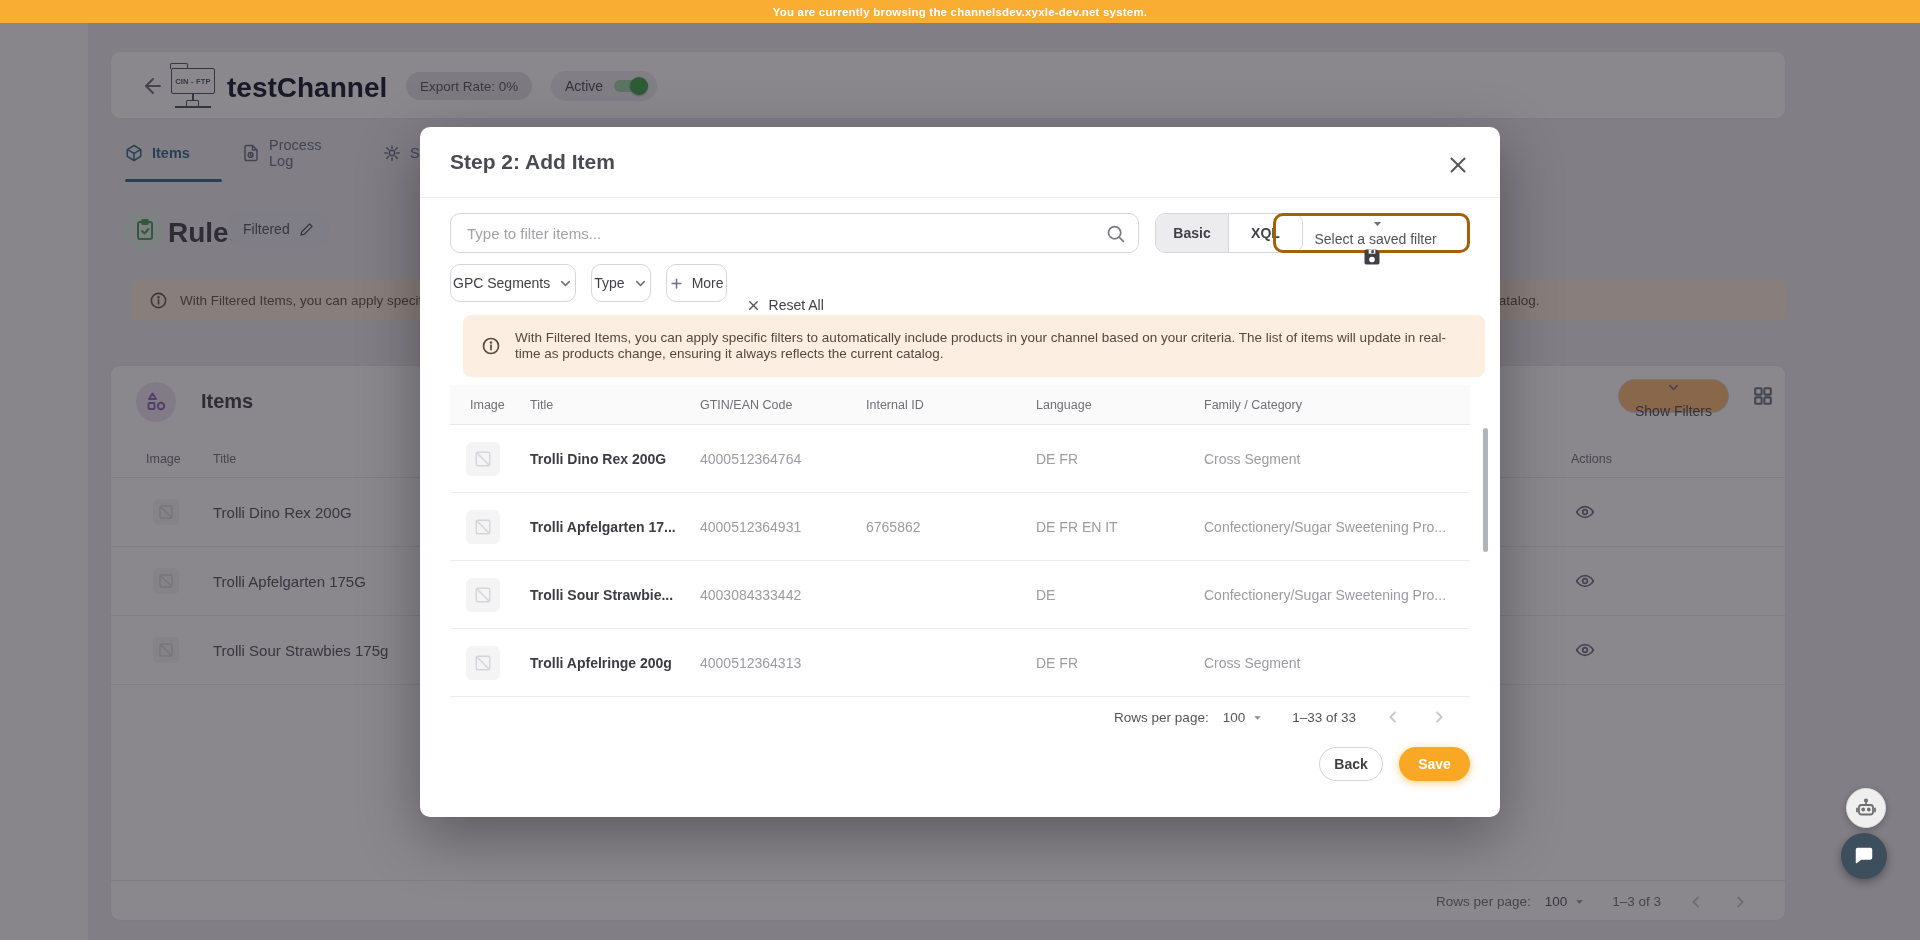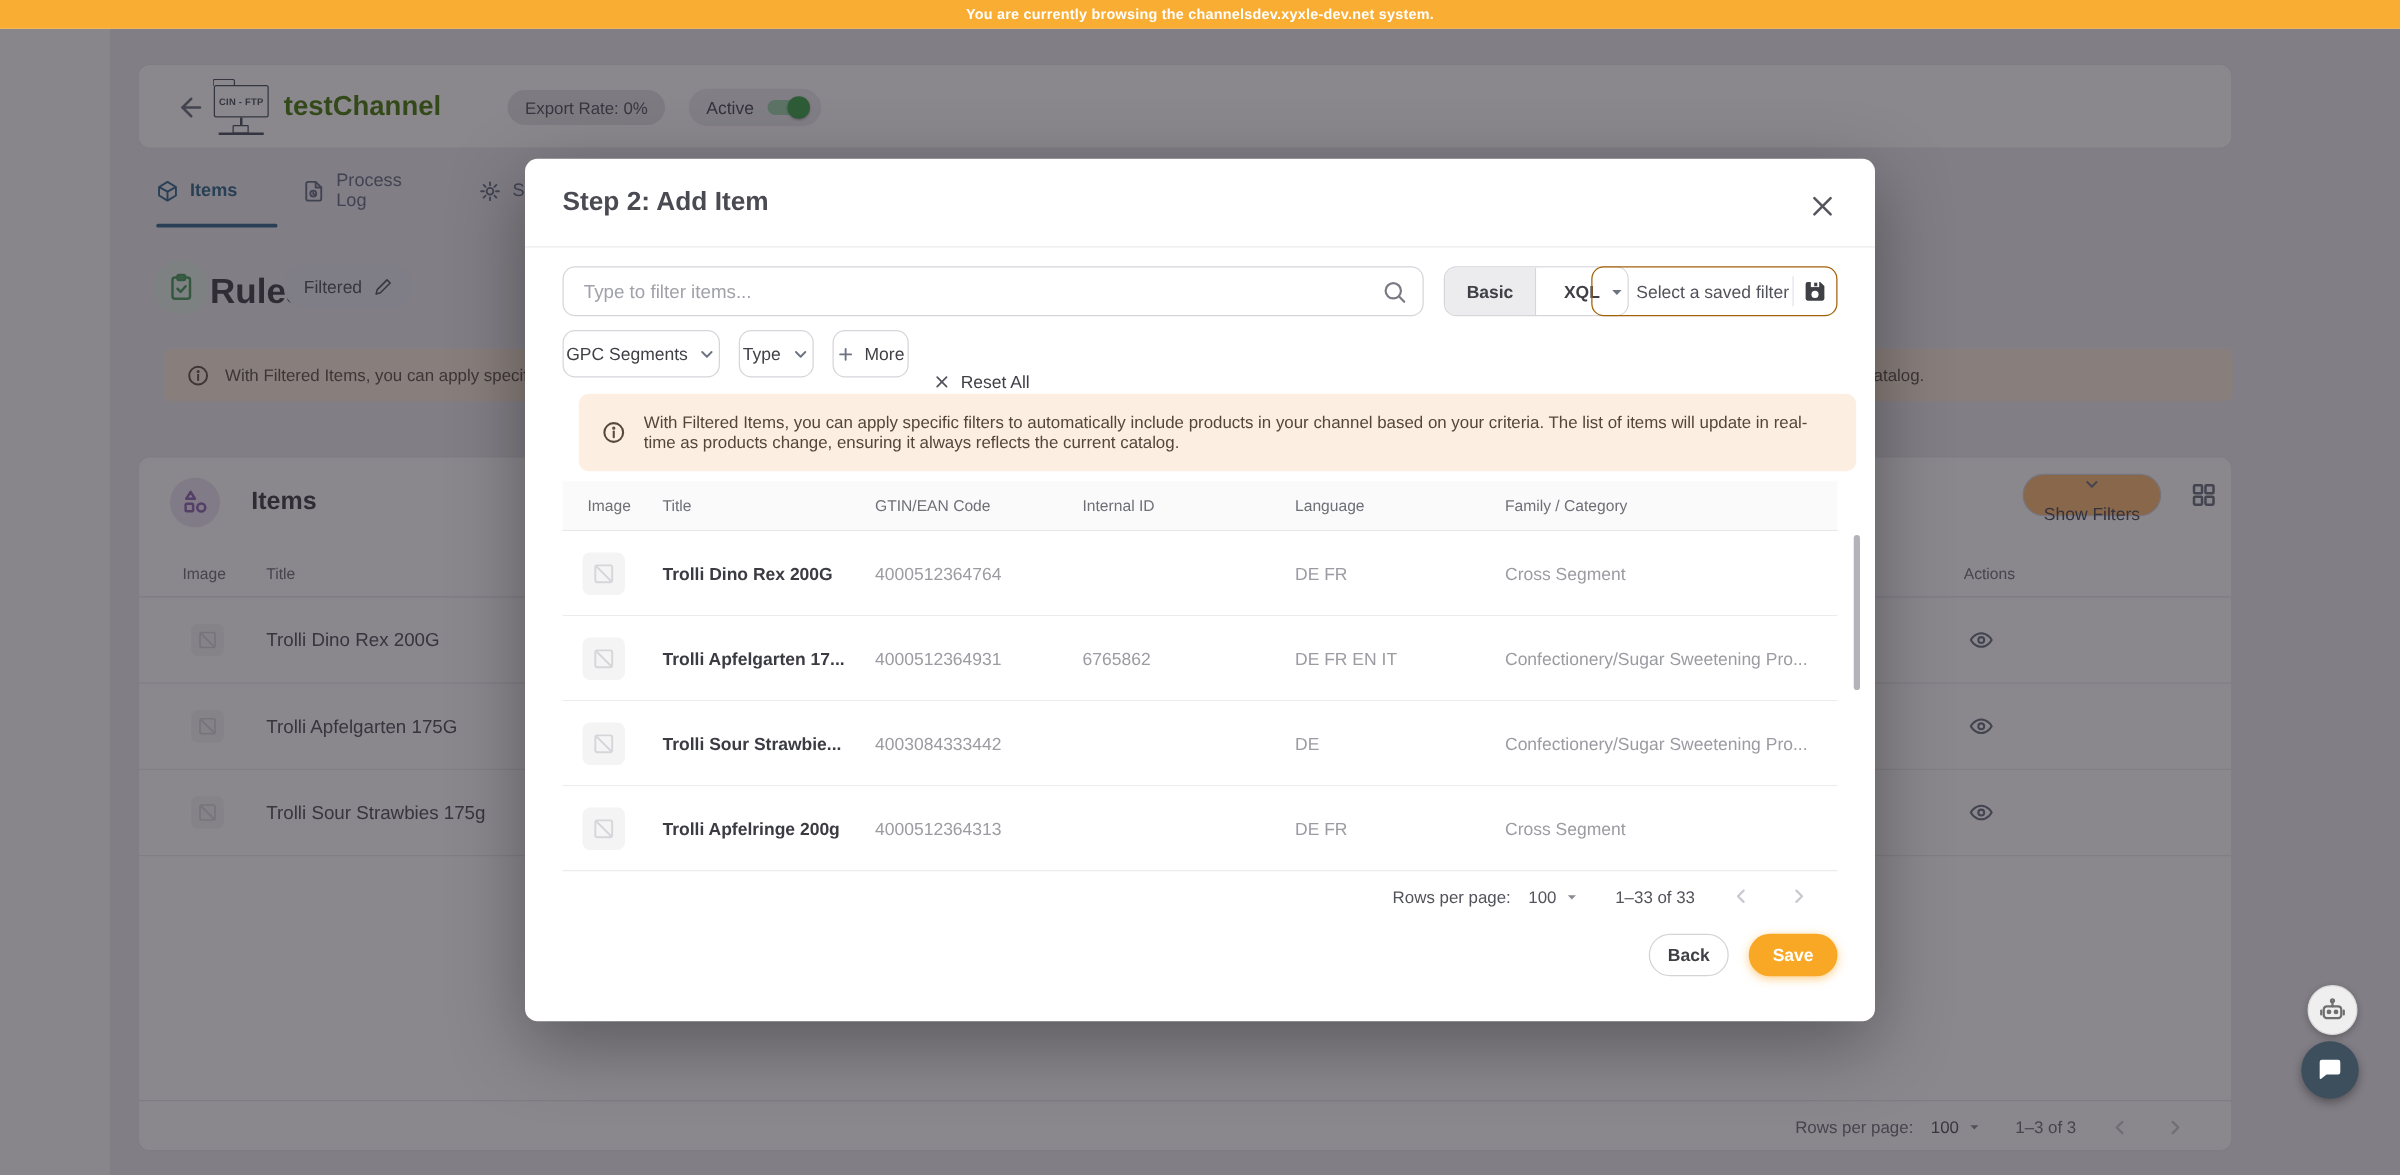--- a/index.html
+++ b/index.html
@@ -20,21 +20,21 @@
     border:1px solid #e8e7ea; border-radius:10px; }
   .back-btn { position:absolute; left:30px; top:22px; width:24px; height:24px; color:#6b7280; cursor:pointer; }
   .ch-icon { position:absolute; left:58px; top:10px; width:48px; height:48px; }
   .ch-folder { position:absolute; left:2px; top:6px; width:44px; height:26px; border:1.6px solid #4a5560; border-radius:2px;
     display:flex; align-items:center; justify-content:center; font-size:7.5px; font-weight:700; color:#4a5560; letter-spacing:.2px; }
   .ch-folder::before { content:""; position:absolute; left:-1.6px; top:-6px; width:16px; height:5px;
     border:1.6px solid #4a5560; border-bottom:none; border-radius:2px 2px 0 0; }
   .ch-stem { position:absolute; left:23px; top:32px; width:1.6px; height:7px; background:#4a5560; }
   .ch-node { position:absolute; left:17px; top:38px; width:13px; height:7px; border:1.6px solid #4a5560; border-radius:1px; background:#fff; }
   .ch-wire { position:absolute; left:6px; top:44px; width:36px; height:1.6px; background:#4a5560; }
-  .hdr-title { position:absolute; left:116px; top:20px; font-size:22px; font-weight:700; color:#4d7c0f; }
+  .hdr-title { position:absolute; left:116px; top:20px; font-size:28px; font-weight:700; color:#0f172a; }
   .chip-export { position:absolute; left:295px; top:20px; height:28px; background:#e3e2e7; border-radius:14px;
     display:flex; align-items:center; padding:0 14px; font-size:13.5px; color:#55555e; font-weight:500; }
   .chip-active { position:absolute; left:440px; top:19px; height:30px; background:#eceaf0; border-radius:15px;
     display:flex; align-items:center; gap:9px; padding:0 9px 0 14px; }
   .chip-active .lbl { font-size:14px; color:#4b4b55; font-weight:500; }
   .switch { position:relative; width:36px; height:20px; cursor:pointer; }
   .switch .track { position:absolute; left:2px; top:4px; width:32px; height:12px; background:#9fd3ac; border-radius:7px; }
   .switch .knob { position:absolute; right:0; top:1px; width:18px; height:18px; background:#3fa34d; border-radius:50%;
     box-shadow:0 1px 2px rgba(0,0,0,.3); }
 
@@ -103,22 +103,22 @@
     font-size:15px; color:#3f3f46; font-family:inherit; background:transparent; }
   .m-search input::placeholder { color:#a1a1aa; }
   .m-search .sicon { position:absolute; right:12px; top:9px; width:21px; height:21px; color:#7a7a85; cursor:pointer; }
 
   .m-modes { position:absolute; left:735px; top:86px; height:40px; display:flex; border:1px solid #d6d5db;
     border-radius:10px; overflow:hidden; }
   .m-mode { width:73px; display:flex; align-items:center; justify-content:center; font-size:14px; font-weight:700;
     color:#3f3f46; cursor:pointer; background:#fff; }
   .m-mode.sel { background:#ececee; border-right:1px solid #d6d5db; }
 
-  .m-saved { position:absolute; left:853px; top:86px; width:197px; height:40px; border:1px solid #a16207;
-    border-radius:10px; display:flex; align-items:center; }
+  .m-saved { position:absolute; left:853px; top:86px; width:197px; height:40px; border:3px solid #a16207;
+    border-radius:10px; display:flex; align-items:center;flex-direction:column; }
   .m-saved .cicon { width:15px; height:15px; color:#6b7280; margin-left:12px; flex:0 0 auto; }
   .m-saved .lbl { font-size:14px; color:#52525b; margin-left:8px; flex:1; white-space:nowrap; cursor:pointer; }
   .m-saved .vline { width:1px; height:24px; background:#e4e3e8; }
   .m-saved .saveicon { width:34px; height:38px; display:flex; align-items:center; justify-content:center;
     color:#3f3f46; cursor:pointer; }
 
   .m-chips { position:absolute; left:30px; top:137px; display:flex; align-items:center; gap:15px; height:38px; }
   .f-chip { height:38px; border:1px solid #d6d5db; border-radius:10px; background:#fff; display:flex;
     align-items:center; gap:8px; padding:0 2px; font-size:14px; color:#3f3f46; font-weight:500; cursor:pointer; }
   .f-chip .cicon, .f-chip .xicon { width:15px; height:15px; color:#6b7280; }

